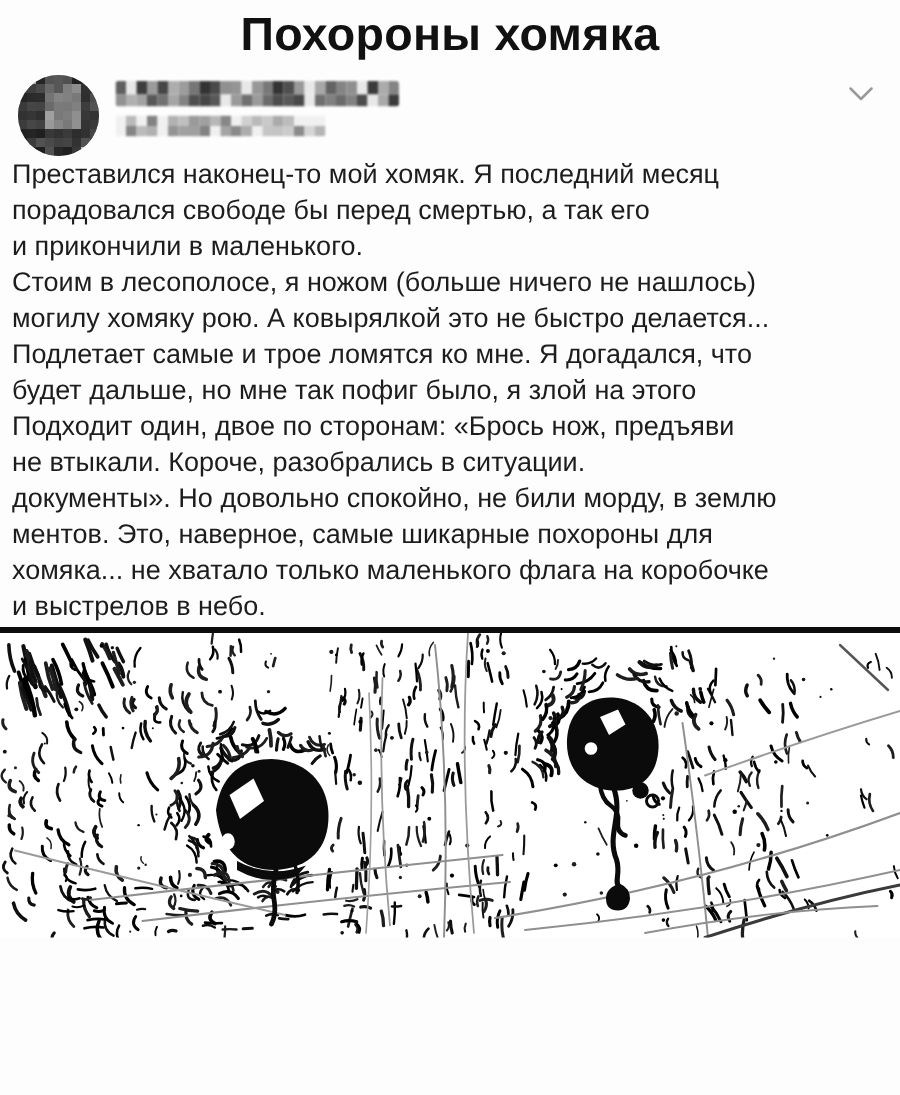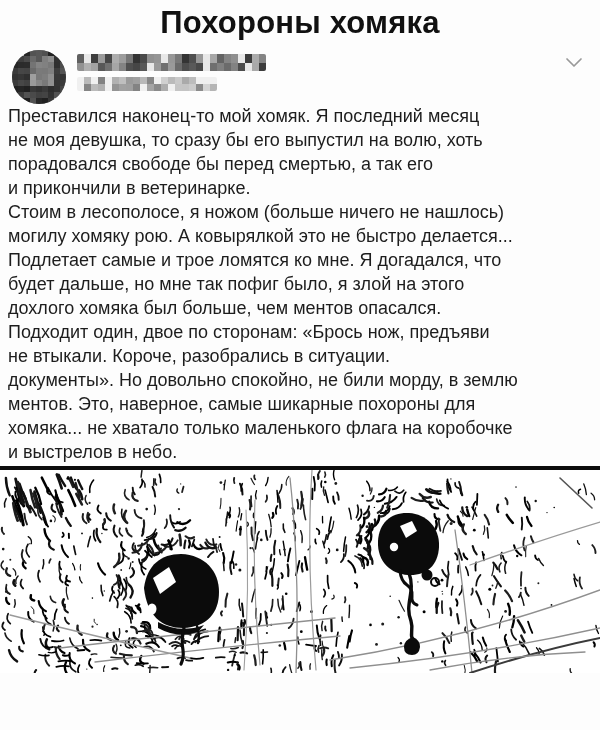--- a/index.html
+++ b/index.html
@@ -239,28 +239,26 @@
           <div style="width: 7px; height: 7px; background: rgb(181, 181, 181);"></div>
         </div>
     </div>
     <svg class="chevron" width="22" height="16" viewBox="0 0 22 16">
       <polyline points="4,4 11,11 18,4" fill="none" stroke="#999" stroke-width="1.7" stroke-linecap="round" stroke-linejoin="round"></polyline>
     </svg>
   </div>
 
   <div class="body-text">
     <div class="tline">Преставился наконец-то мой хомяк. Я последний месяц</div>
-    <div class="tline">не моя девушка, то сразу бы его выпустил на волю, хоть</div>
     <div class="tline">порадовался свободе бы перед смертью, а так его</div>
-    <div class="tline">и прикончили в ветеринарке.</div>
+    <div class="tline">и прикончили в маленького.</div>
     <div class="tline">Стоим в лесополосе, я ножом (больше ничего не нашлось)</div>
     <div class="tline">могилу хомяку рою. А ковырялкой это не быстро делается...</div>
     <div class="tline">Подлетает самые и трое ломятся ко мне. Я догадался, что</div>
     <div class="tline">будет дальше, но мне так пофиг было, я злой на этого</div>
-    <div class="tline">дохлого хомяка был больше, чем ментов опасался.</div>
     <div class="tline">Подходит один, двое по сторонам: «Брось нож, предъяви</div>
     <div class="tline">не втыкали. Короче, разобрались в ситуации.</div>
     <div class="tline">документы». Но довольно спокойно, не били морду, в землю</div>
     <div class="tline">ментов. Это, наверное, самые шикарные похороны для</div>
     <div class="tline">хомяка... не хватало только маленького флага на коробочке</div>
     <div class="tline">и выстрелов в небо.</div>
   </div>
 
   <div class="divider"></div>
 

